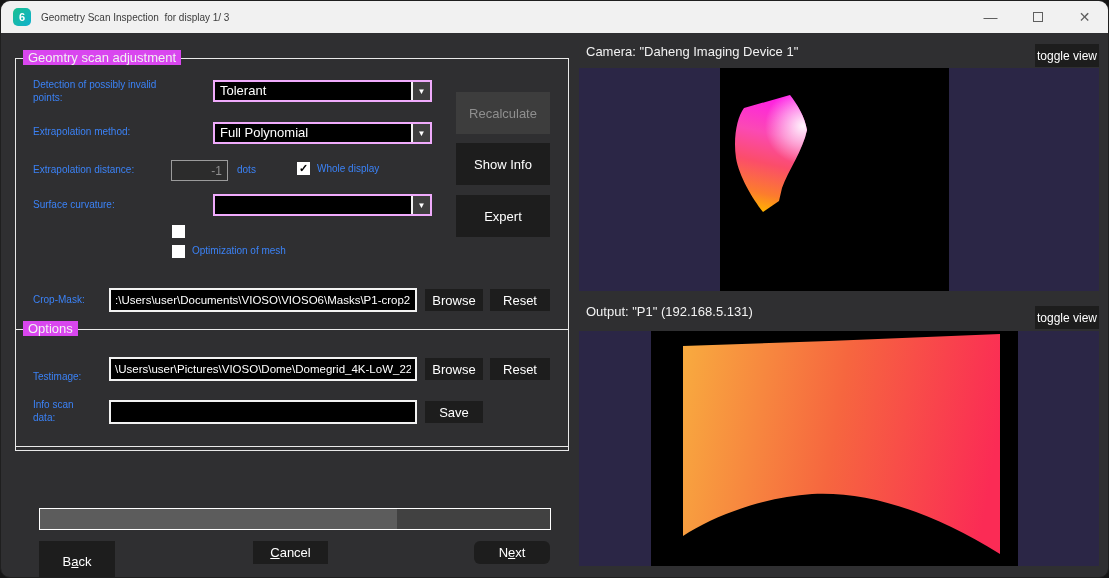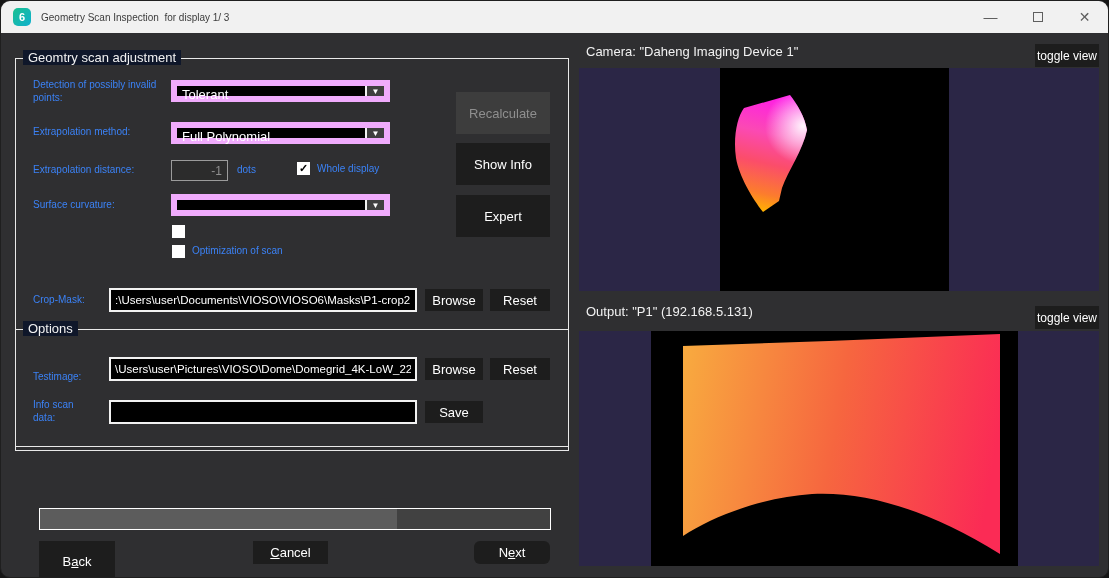--- a/index.html
+++ b/index.html
@@ -11,24 +11,24 @@
     color:#fff;font-size:11px;font-weight:bold;display:flex;align-items:center;justify-content:center;}
   .win-title{margin-left:10px;font-size:10px;color:#3c3c3c;white-space:pre;}
   .win-controls{margin-left:auto;display:flex;height:100%;}
   .win-btn{width:47px;height:100%;display:flex;align-items:center;justify-content:center;
     color:#5f5f5f;font-size:14px;background:transparent;border:none;font-family:inherit;}
   .maximize-glyph{width:10px;height:10px;border:1px solid #5f5f5f;display:block;}
 
   .body{position:absolute;top:32px;left:0;right:0;bottom:0;}
   .lbl{position:absolute;color:#3b82f6;font-size:10px;line-height:1.32;}
   .groupbox{position:absolute;border:1px solid #e9e9e9;}
-  .groupbox-label{position:absolute;top:-9px;left:7px;background:#0f172a;padding:0 5px;
+  .groupbox-label{position:absolute;top:-9px;left:7px;background:#d946ef;padding:0 5px;
     font-size:13px;color:#f2f2f2;white-space:nowrap;}
 
-  .combo{position:absolute;height:22px;background:#000;border:6px solid #f0abfc;}
+  .combo{position:absolute;height:22px;background:#000;border:2px solid #f0abfc;margin-left:42px;}
   .combo-value{position:absolute;left:5px;top:1px;color:#fff;font-size:13px;}
   .combo-arrow{position:absolute;right:0;top:0;bottom:0;width:19px;background:#3f3f3f;
     border-left:2px solid #f2f2f2;color:#fff;font-size:8px;display:flex;align-items:center;justify-content:center;}
 
   .txt{position:absolute;background:#000;border:2px solid #f2f2f2;color:#fff;font-size:11.5px;
     padding:0 4px;font-family:inherit;outline:none;}
   .num{position:absolute;background:#2c2c2c;border:1px solid #9b9b9b;color:#8f8f8f;font-size:12px;
     text-align:right;padding:0 5px;font-family:inherit;}
 
   .btn{position:absolute;background:#1d1d1d;color:#fff;font-size:13px;display:flex;align-items:center;
@@ -95,21 +95,21 @@
     <div class="lbl" style="left:316px;top:129px;">Whole display</div>
 
     <div class="lbl" style="left:32px;top:165px;">Surface curvature:</div>
     <div class="combo" style="left:170px;top:161px;width:219px;">
       <span class="combo-value"></span>
       <span class="combo-arrow">▼</span>
     </div>
 
     <div class="checkbox" style="left:171px;top:192px;"></div>
     <div class="checkbox" style="left:171px;top:212px;"></div>
-    <div class="lbl" style="left:191px;top:211px;">Optimization of scan</div>
+    <div class="lbl" style="left:191px;top:211px;">Optimization of mesh</div>
 
     <div class="lbl" style="left:32px;top:260px;">Crop-Mask:</div>
     <input class="txt" style="left: 108px; top: 255px; width: 308px; height: 24px;" type="text" value=":\Users\user\Documents\VIOSO\VIOSO6\Masks\P1-crop2.png">
     <button class="btn" style="left:424px;top:256px;width:58px;height:22px;">Browse</button>
     <button class="btn" style="left:489px;top:256px;width:60px;height:22px;">Reset</button>
 
     <button class="btn disabled" style="left:455px;top:59px;width:94px;height:42px;" disabled="">Recalculate</button>
     <button class="btn" style="left:455px;top:162px;width:94px;height:42px;">Expert</button>
     <button class="btn" style="left:455px;top:110px;width:94px;height:42px;">Show Info</button>
 

